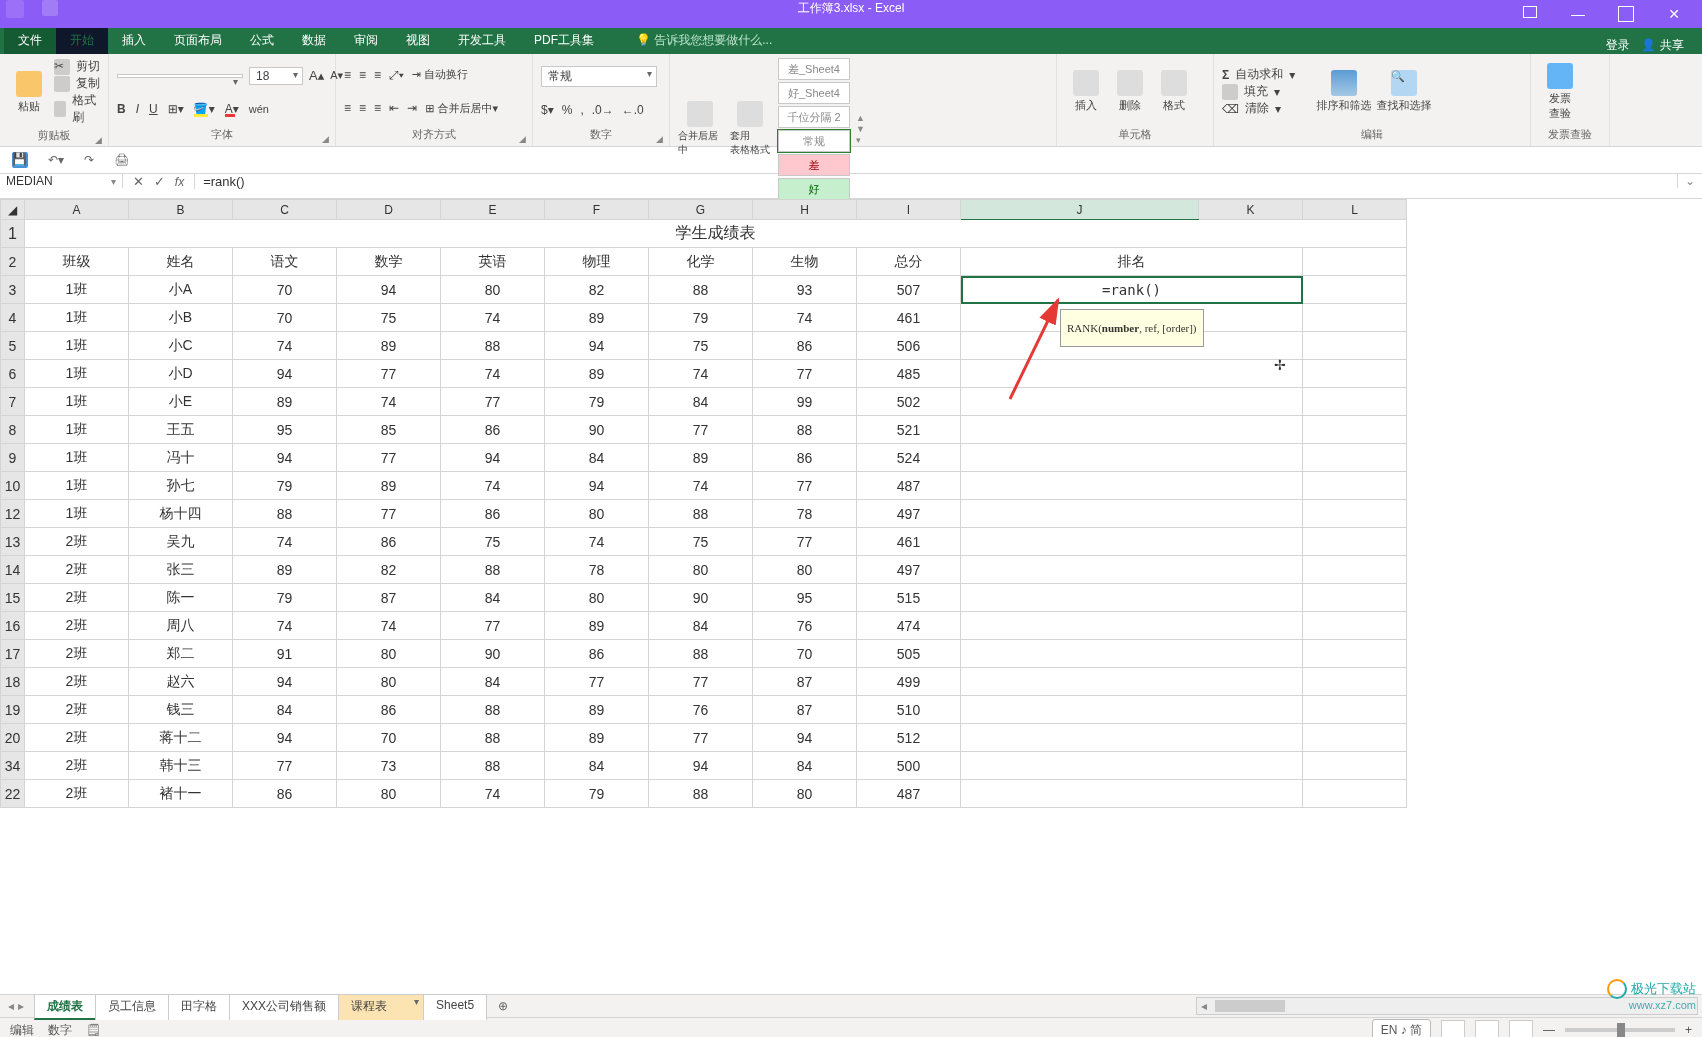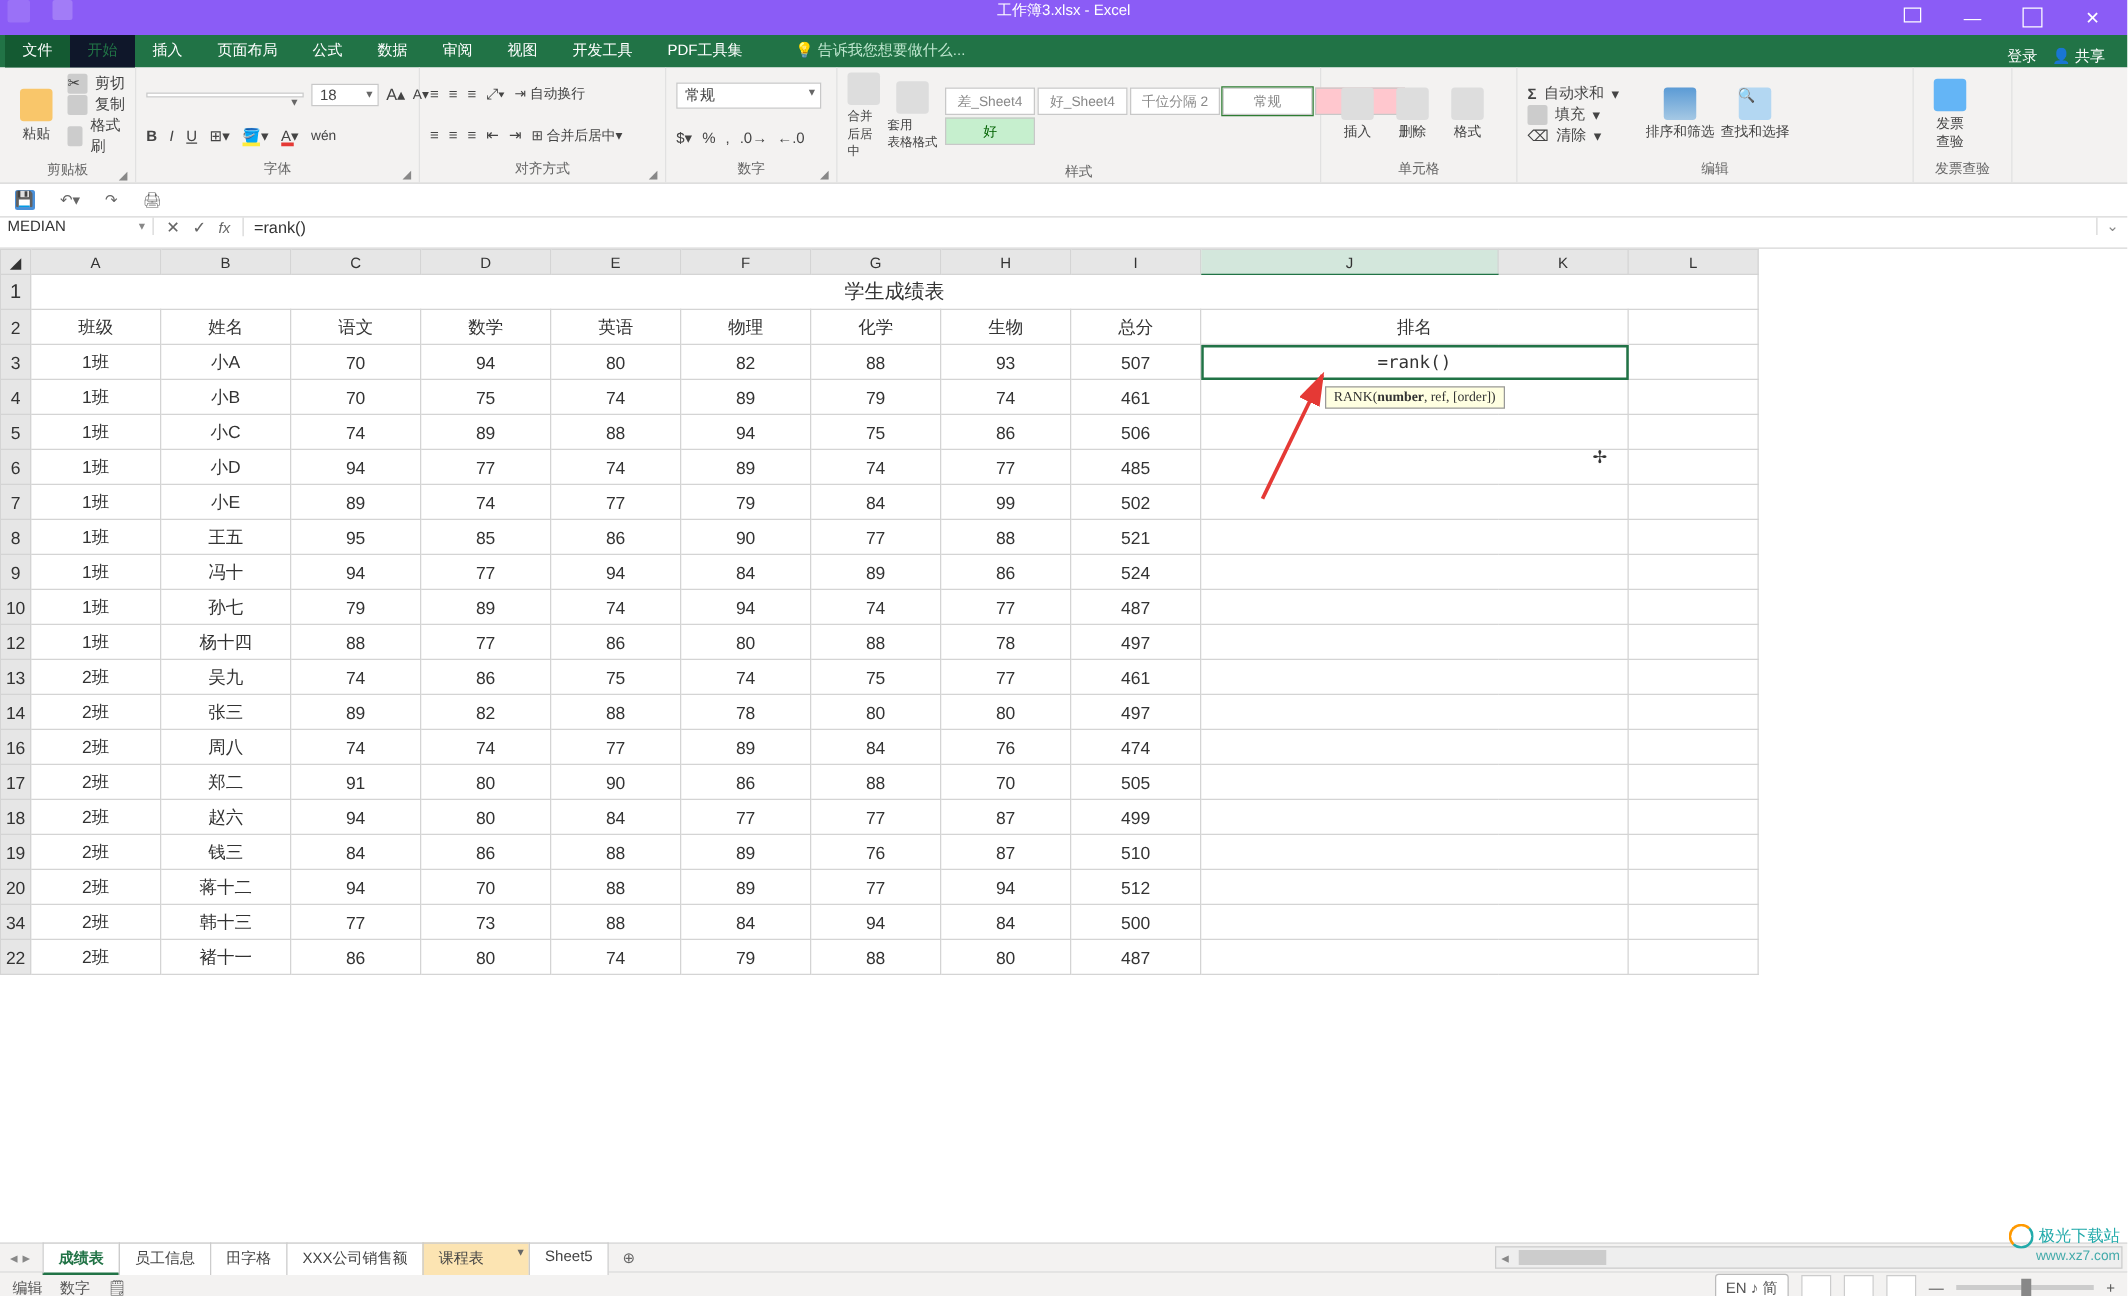--- a/index.html
+++ b/index.html
@@ -50,21 +50,21 @@
 .grid th,.grid td{border:1px solid #d4d4d4;box-sizing:border-box;height:28px;font-size:13px;text-align:center;padding:0}
 .grid thead th{background:#e6e6e6;font-weight:normal;color:#333;height:20px;font-size:12px}
 .rowhdr{background:#e6e6e6;width:24px;font-size:11px;color:#333}
 .colA{width:104px}.colB{width:104px}.colC,.colD,.colE,.colF,.colG,.colH,.colI{width:104px}
 .colJ{width:238px}.colK{width:104px}.colL{width:104px}
 .title-row td{font-size:16px;height:28px}
 .hdr-row td{font-size:14px}
 .data-row td{font-size:14px}
 .edit-cell{background:#fff;outline:2px solid #217346;outline-offset:-2px;font-family:Consolas,monospace}
 .j-hdr{border-bottom-color:#217346 !important;background:#d3e7dc !important}
-.tooltip{position:absolute;background:#ffffe1;border:1px solid #999;font-size:11px;padding:2px 6px;font-family:"Segoe UI";color:#333}
+.tooltip{position:absolute;background:#ffffe1;border:1px solid #999;font-size:11px;padding:12px 6px;font-family:"Segoe UI";color:#333}
 .tooltip b{font-weight:bold}
 .arrow-svg{position:absolute;pointer-events:none}
 .cursor-plus{position:absolute;font-size:14px;color:#333;pointer-events:none}
 
 .sheettabs{height:22px;border-top:1px solid #d6d6d6;display:flex;align-items:center;padding-left:8px;font-size:12px;background:#f3f2f1;position:relative}
 .sheettabs .nav{display:flex;gap:4px;color:#888;padding-right:10px}
 .sheettabs .tab2{padding:3px 12px;border:1px solid #ccc;border-bottom:none;background:#fff;margin-right:-1px;color:#444;position:relative;top:1px}
 .sheettabs .tab2.active{background:#fff;border-bottom:2px solid #217346;font-weight:bold;color:#217346}
 .sheettabs .tab2.sel{background:#fce4b2}
 .sheettabs .addsheet{width:22px;text-align:center;color:#666;margin-left:6px}
@@ -208,21 +208,21 @@
     <div style="display:flex;gap:6px;flex:1;align-items:center">
       <div class="bigbtn" style="width:44px">
           <div class="ic"></div>
           <span style="font-size:10px">合并后居中</span>
         </div>
       <div class="bigbtn" style="width:44px">
           <div class="ic"></div>
           <span style="font-size:10px;white-space:pre">套用
 表格格式</span>
         </div>
-      <div style="display:grid;grid-template-columns:repeat(5,1fr);gap:2px">
+      <div style="display:grid;grid-template-columns:repeat(1,1fr);gap:2px">
         <div class="stylecell">差_Sheet4</div>
         <div class="stylecell">好_Sheet4</div>
         <div class="stylecell">千位分隔 2</div>
         <div class="stylecell" style="outline:1px solid #2e7d32">常规</div>
         <div class="stylecell" style="background:#ffc7ce;color:#9c0006">差</div>
         <div class="stylecell" style="background:#c6efce;color:#006100">好</div>
       </div>
       <div style="display:flex;flex-direction:column;color:#888;font-size:9px;gap:1px">
         <span>▲</span>
         <span>▼</span>
@@ -498,20 +498,34 @@
           <td>82</td>
           <td>88</td>
           <td>78</td>
           <td>80</td>
           <td>80</td>
           <td>497</td>
           <td colspan="2"></td>
           <td></td>
         </tr>
         <tr class="data-row">
+          <td class="rowhdr">15</td>
+          <td>2班</td>
+          <td>陈一</td>
+          <td>79</td>
+          <td>87</td>
+          <td>84</td>
+          <td>80</td>
+          <td>90</td>
+          <td>95</td>
+          <td>515</td>
+          <td colspan="2"></td>
+          <td></td>
+        </tr>
+        <tr class="data-row">
           <td class="rowhdr">16</td>
           <td>2班</td>
           <td>周八</td>
           <td>74</td>
           <td>74</td>
           <td>77</td>
           <td>89</td>
           <td>84</td>
           <td>76</td>
           <td>474</td>

